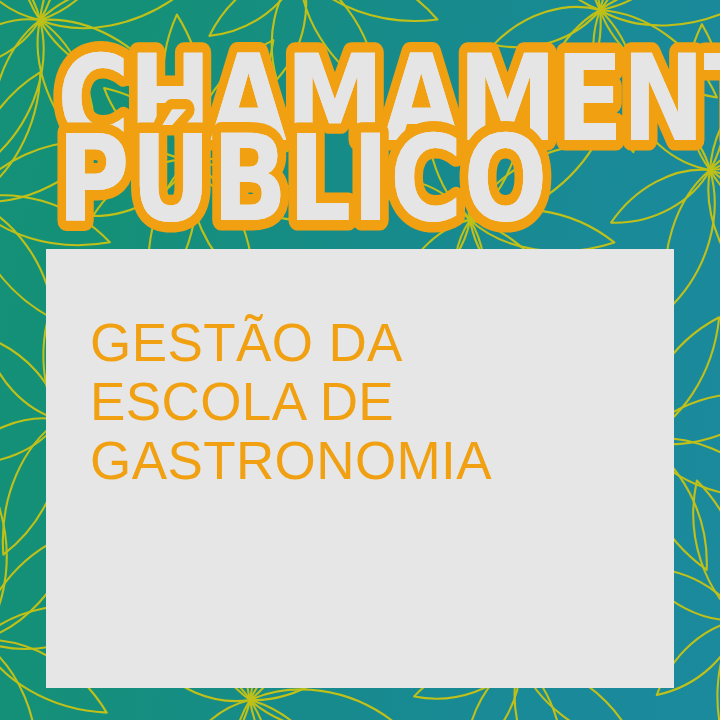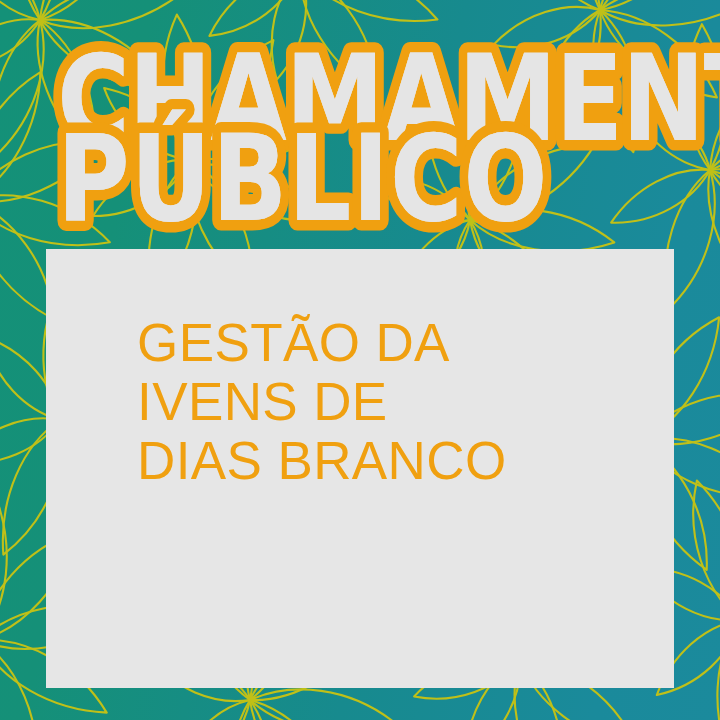--- a/index.html
+++ b/index.html
@@ -54,21 +54,20 @@
     right: 18px;
   }
   .body-line {
     color: #F0A010;
     font-family: "Liberation Sans", sans-serif;
     font-size: 53px;
     line-height: 59px;
     font-weight: 400;
     letter-spacing: 0.4px;
     white-space: nowrap;
-    margin-left: 47px;
   }
 </style>
 </head>
 <body>
 
 <div id="poster">
 
   <div id="bg-gradient"></div>
 
   <div id="leaf-pattern">
@@ -135,18 +134,18 @@
       <text x="57" y="139" font-family="'DejaVu Sans', sans-serif" font-size="95" font-weight="bold" letter-spacing="-1" transform="scale(1.04,1.25) translate(-2,-27)" fill="#E5E5E5">CHAMAMENTO</text>
 
       <text x="57" y="222" font-family="'DejaVu Sans', sans-serif" font-size="95" font-weight="bold" letter-spacing="1" transform="scale(1.04,1.25) translate(-2,-46)" fill="#E5E5E5" stroke="#F0A010" stroke-width="17" stroke-linejoin="round" paint-order="stroke fill">PÚBLICO</text>
       <text x="57" y="222" font-family="'DejaVu Sans', sans-serif" font-size="95" font-weight="bold" letter-spacing="1" transform="scale(1.04,1.25) translate(-2,-46)" fill="#E5E5E5">PÚBLICO</text>
     </svg>
   </div>
 
   <div id="info-card">
     <div id="card-body">
       <div class="body-line">GESTÃO DA</div>
-      <div class="body-line">IVENS DE</div>
-      <div class="body-line">DIAS BRANCO</div>
+      <div class="body-line">ESCOLA DE</div>
+      <div class="body-line">GASTRONOMIA</div>
     </div>
   </div>
 
 </div>
 
 </body></html>

